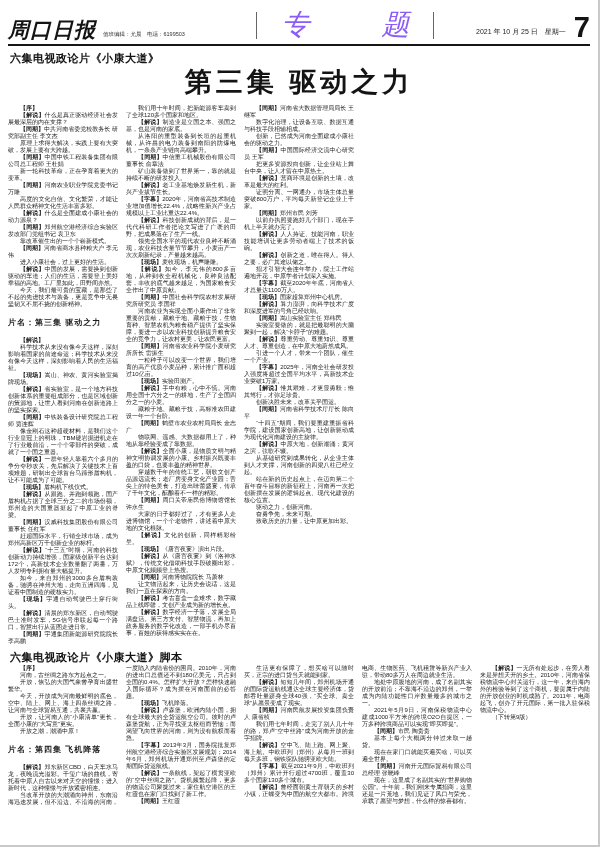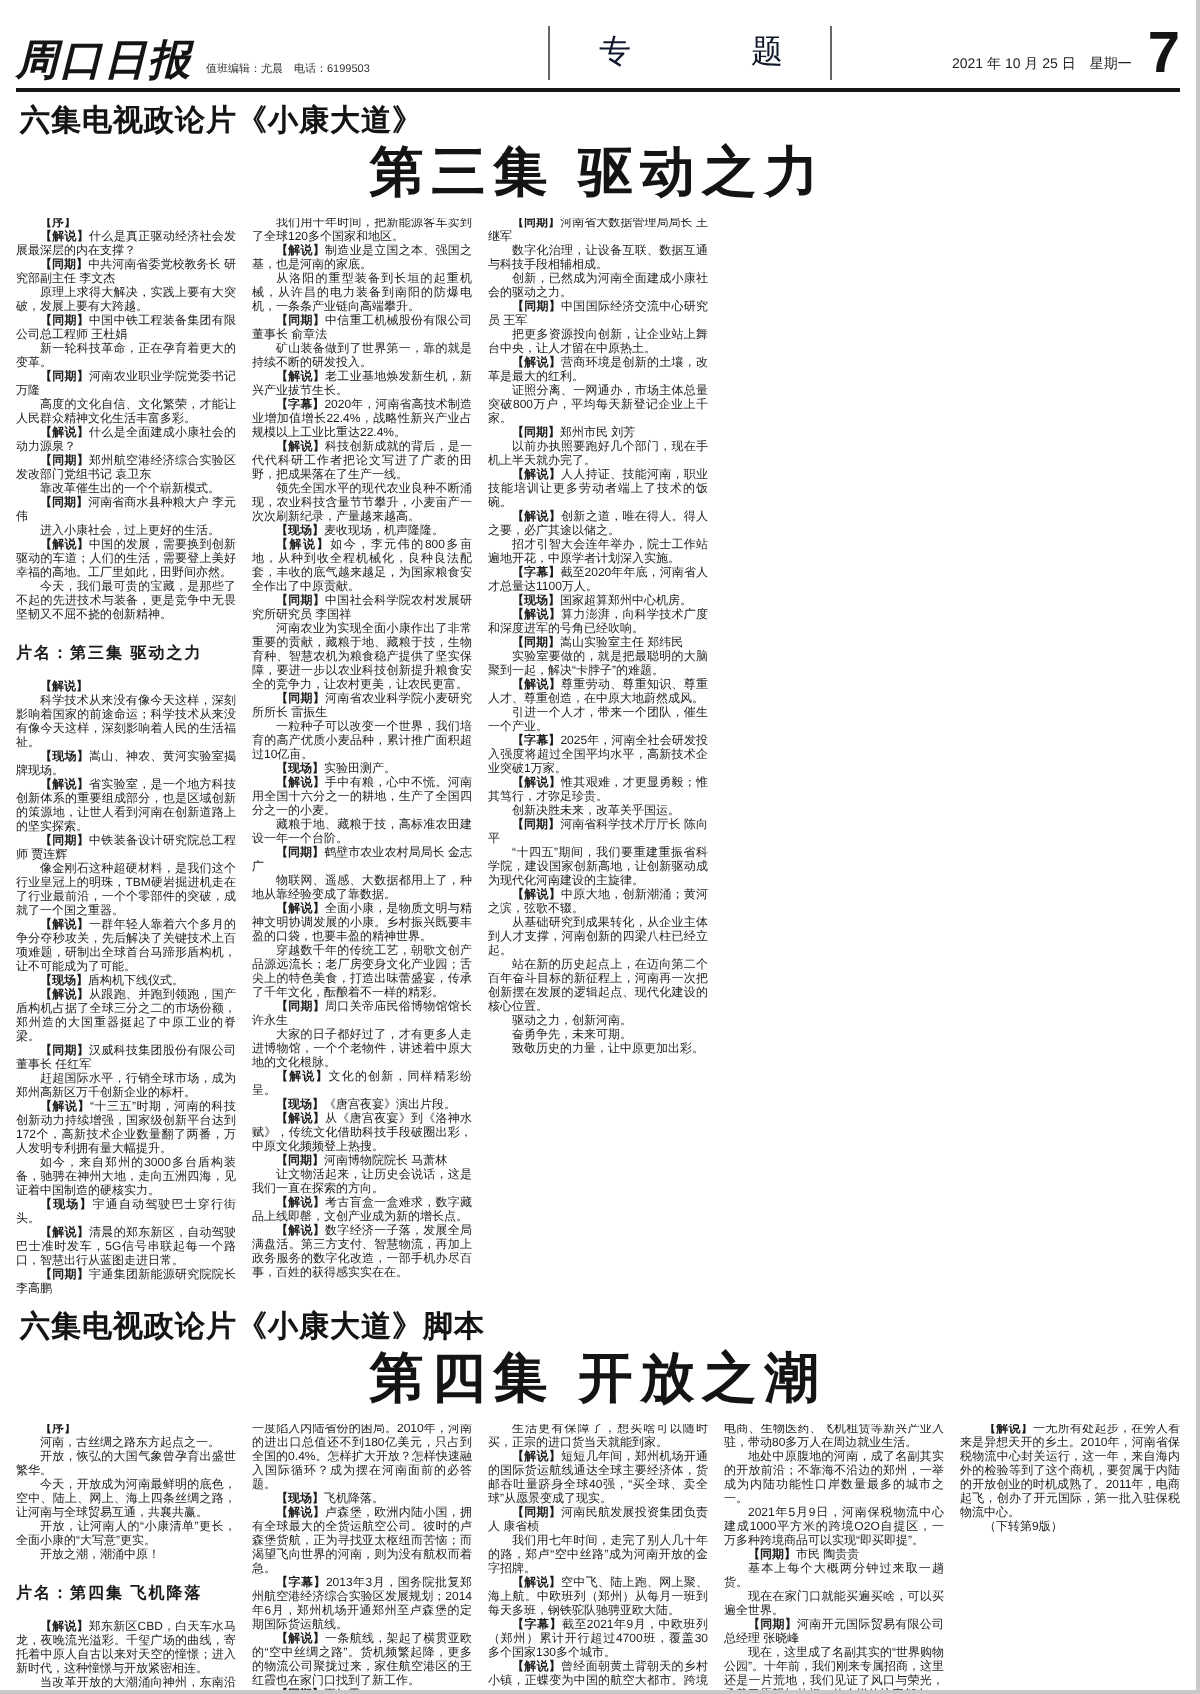--- a/index.html
+++ b/index.html
@@ -1,35 +1,35 @@
 <!DOCTYPE html>
 <html><head>
 <meta charset="utf-8">
 <style>
   html,body{margin:0;padding:0;background:#e9e9e9;}
   .page{position:relative;width:600px;height:847px;margin:0 auto;background:#fff;
         box-sizing:border-box;padding:10px 8px 4px 8px;overflow:hidden;
         font-family:"Liberation Sans",sans-serif;color:#141414;
         border-right:2px solid #c9c9c9;border-bottom:2px solid #c9c9c9;}
   
-  .masthead{display:flex;align-items:flex-end;justify-content:space-between;height:30px;}
+  .masthead{display:flex;justify-content:space-between;height:30px;}
   .mast-left{display:flex;align-items:flex-end;}
   .paper-name{font-family:"DejaVu Serif",serif;font-weight:bold;font-style:italic;
               font-size:21px;line-height:1;letter-spacing:1px;}
   .mast-info{font-size:5.5px;color:#333;margin:0 0 2px 7px;white-space:nowrap;}
   .mast-center{display:flex;align-items:center;margin:0 0 0 30px;}
   .vbar{width:1px;height:27px;background:#666;}
-  .section-label{font-family:"Liberation Serif",serif;font-size:16px;letter-spacing:22px;
-                 margin:0 2px 0 24px;color:#0f172a;}
+  .section-label{font-family:"Liberation Serif",serif;font-size:28px;letter-spacing:22px;
+                 margin:0 2px 0 24px;color:#8b5cf6;font-style:italic;}
   .mast-right{display:flex;align-items:flex-end;}
   .date-line{font-size:7px;color:#222;margin:0 8px 3px 0;white-space:nowrap;}
   .page-number{font-size:29px;font-weight:bold;line-height:0.9;}
   .header-rule{border:none;border-top:2.5px solid #161616;margin:4px 0 0 0;}
   
-  .kicker{font-weight:bold;font-size:15px;margin:5px 0 0 2px;letter-spacing:0.5px;}
+  .kicker{font-weight:bold;font-size:11px;margin:5px 0 0 2px;letter-spacing:0.5px;}
   .headline{text-align:center;font-size:27px;font-weight:bold;letter-spacing:4px;
             margin:1px 0 7px 0;line-height:1.15;}
   .cols{column-count:5;column-gap:8px;column-fill:auto;overflow:hidden;
         font-size:6px;line-height:7px;text-align:justify;color:#1c1c1c;}
   .cols-top{height:540px;}
   .cols-bottom{height:141px;}
   .cols p{margin:0;text-indent:2em;word-break:break-all;}
   .cols p b{font-weight:bold;}
   .cols p.subhead{text-indent:0;text-align:left;font-weight:bold;font-size:8px;
                   margin:11px 0 11px 0;letter-spacing:1px;}
@@ -153,21 +153,20 @@
         <p>从基础研究到成果转化，从企业主体到人才支撑，河南创新的四梁八柱已经立起。</p>
         <p>站在新的历史起点上，在迈向第二个百年奋斗目标的新征程上，河南再一次把创新摆在发展的逻辑起点、现代化建设的核心位置。</p>
         <p>驱动之力，创新河南。</p>
         <p>奋勇争先，未来可期。</p>
         <p>致敬历史的力量，让中原更加出彩。</p>
       </div>
   </section>
 
   <section class="story story2">
     <div class="kicker">六集电视政论片《小康大道》脚本</div>
-    <h1 class="headline">第四集 开放之潮</h1>
     <div class="cols cols-bottom">
         <p><b>【序】</b></p>
         <p>河南，古丝绸之路东方起点之一。</p>
         <p>开放，恢弘的大国气象曾孕育出盛世繁华。</p>
         <p>今天，开放成为河南最鲜明的底色，空中、陆上、网上、海上四条丝绸之路，让河南与全球贸易互通，共襄共赢。</p>
         <p>开放，让河南人的“小康清单”更长，全面小康的“大写意”更实。</p>
         <p>开放之潮，潮涌中原！</p>
         <p class="subhead">片名：第四集 飞机降落</p>
         <p><b>【解说】</b>郑东新区CBD，白天车水马龙，夜晚流光溢彩。千玺广场的曲线，寄托着中原人自古以来对天空的憧憬；进入新时代，这种憧憬与开放紧密相连。</p>
         <p>当改革开放的大潮涌向神州，东南沿海迅速发展，但不沿边、不沿海的河南，一度陷入内陆省份的困局。2010年，河南的进出口总值还不到180亿美元，只占到全国的0.4%。怎样扩大开放？怎样快速融入国际循环？成为摆在河南面前的必答题。</p>

